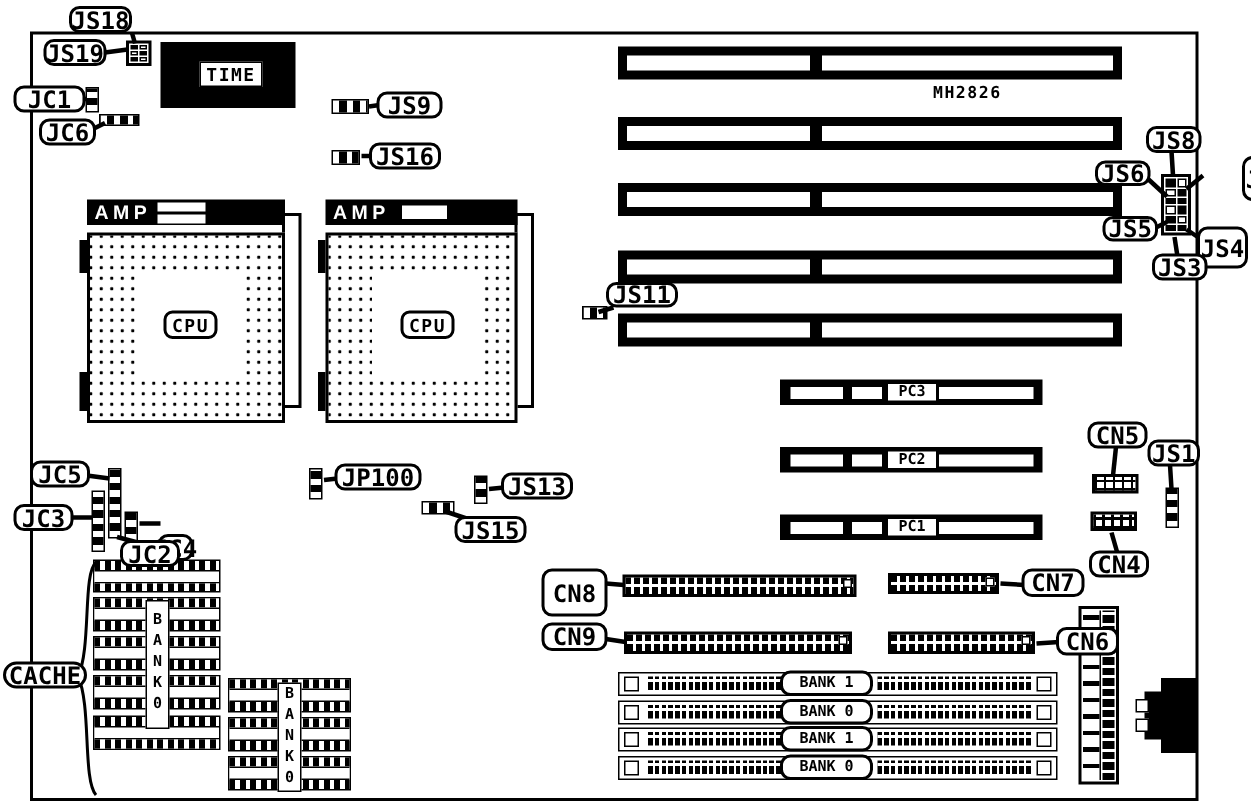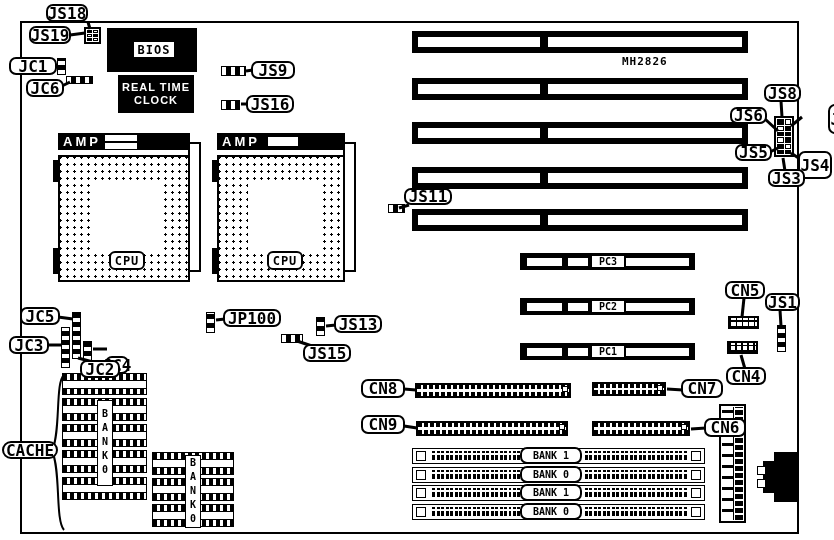--- a/index.html
+++ b/index.html
@@ -47,21 +47,21 @@
   .cn6v .rcol{position:absolute;right:1px;top:1px;bottom:1px;width:8px;
     background:repeating-linear-gradient(0deg,#000 0 5px,#fff 5px 7px);}
   
   .socket{border:2px solid #000;z-index:2;
     background-color:#fff;
     background-image:radial-gradient(#000 1.1px,transparent 1.3px);
     background-size:7px 7px;background-position:4px 4px;}
   .sockctr{position:absolute;background:#fff;z-index:3;}
   .cpulab{position:absolute;background:#fff;border:2px solid #000;border-radius:6px;
     z-index:4;display:flex;align-items:center;justify-content:center;
-    font-weight:bold;font-size:12px;letter-spacing:1px;margin-top:44px;}
+    font-weight:bold;font-size:12px;letter-spacing:1px;}
   .ampbar{position:absolute;background:#000;z-index:2;color:#fff;
     font-family:"Liberation Sans",sans-serif;font-weight:bold;font-size:13px;
     letter-spacing:3px;line-height:17px;padding-left:5px;}
   .ampw{position:absolute;background:#fff;z-index:3;}
   .lever{position:absolute;background:#fff;border:2px solid #000;z-index:1;}
   .tab{position:absolute;background:#000;z-index:2;}
   
   .blackchip{background:#000;z-index:2;}
   .bioslab{background:#fff;border:1.5px solid #000;z-index:3;display:flex;
     align-items:center;justify-content:center;font-weight:bold;font-size:12px;letter-spacing:1px;}
@@ -114,25 +114,21 @@
       <div class="w2"></div>
     </div>
   <div class="abs isa" style="left:412px;top:209px;width:336px;height:22px;">
       <div class="w1"></div>
       <div class="w2"></div>
     </div>
 
   <div class="abs modeltext" style="left:622px;top:55px;">MH2826</div>
 
   <div class="abs blackchip" style="left:107px;top:28px;width:90px;height:44px;"></div>
-  <div class="abs bioslab" style="left:133px;top:41px;width:42px;height:17px;">BIOS</div>
-  <div class="abs blackchip rtctext" style="left:118px;top:75px;width:76px;height:38px;">
-    <span>REAL TIME</span>
-    <span>CLOCK</span>
-  </div>
+  <div class="abs bioslab" style="left:133px;top:41px;width:42px;height:17px;">TIME</div>
 
   <div class="abs jblock" style="left:84px;top:27px;width:17px;height:17px;">
     <i class="b"></i>
       <i class="w"></i>
       <i class="w"></i>
       <i class="b"></i>
       <i class="b"></i>
       <i class="w"></i>
   </div>
   <div class="abs jmpv" style="left:57px;top:58px;width:9px;height:17px;"></div>
@@ -347,18 +343,18 @@
   <div class="abs callout" style="left:765px;top:293px;width:35px;height:18px;">JS1</div>
   <div class="abs callout" style="left:726px;top:367px;width:40px;height:18px;">CN4</div>
   <div class="abs callout" style="left:20px;top:307px;width:40px;height:18px;">JC5</div>
   <div class="abs callout" style="left:9px;top:336px;width:40px;height:18px;">JC3</div>
   <div class="abs callout" style="left:105px;top:356px;width:24px;height:18px;">JC4</div>
   <div class="abs callout" style="left:80px;top:360px;width:40px;height:18px;">JC2</div>
   <div class="abs callout" style="left:223px;top:309px;width:58px;height:18px;">JP100</div>
   <div class="abs callout" style="left:334px;top:315px;width:48px;height:18px;">JS13</div>
   <div class="abs callout" style="left:303px;top:344px;width:48px;height:18px;">JS15</div>
   <div class="abs callout" style="left:2px;top:441px;width:56px;height:18px;border-radius:9px;">CACHE</div>
-  <div class="abs callout" style="left:361px;top:379px;width:44px;height:19px;">CN8</div>
+  <div class="abs callout" style="left:361px;top:379px;width:44px;height:32px;">CN8</div>
   <div class="abs callout" style="left:681px;top:379px;width:42px;height:19px;">CN7</div>
   <div class="abs callout" style="left:361px;top:415px;width:44px;height:19px;">CN9</div>
   <div class="abs callout" style="left:704px;top:418px;width:42px;height:19px;">CN6</div>
 
 </div>
 
 </body></html>

